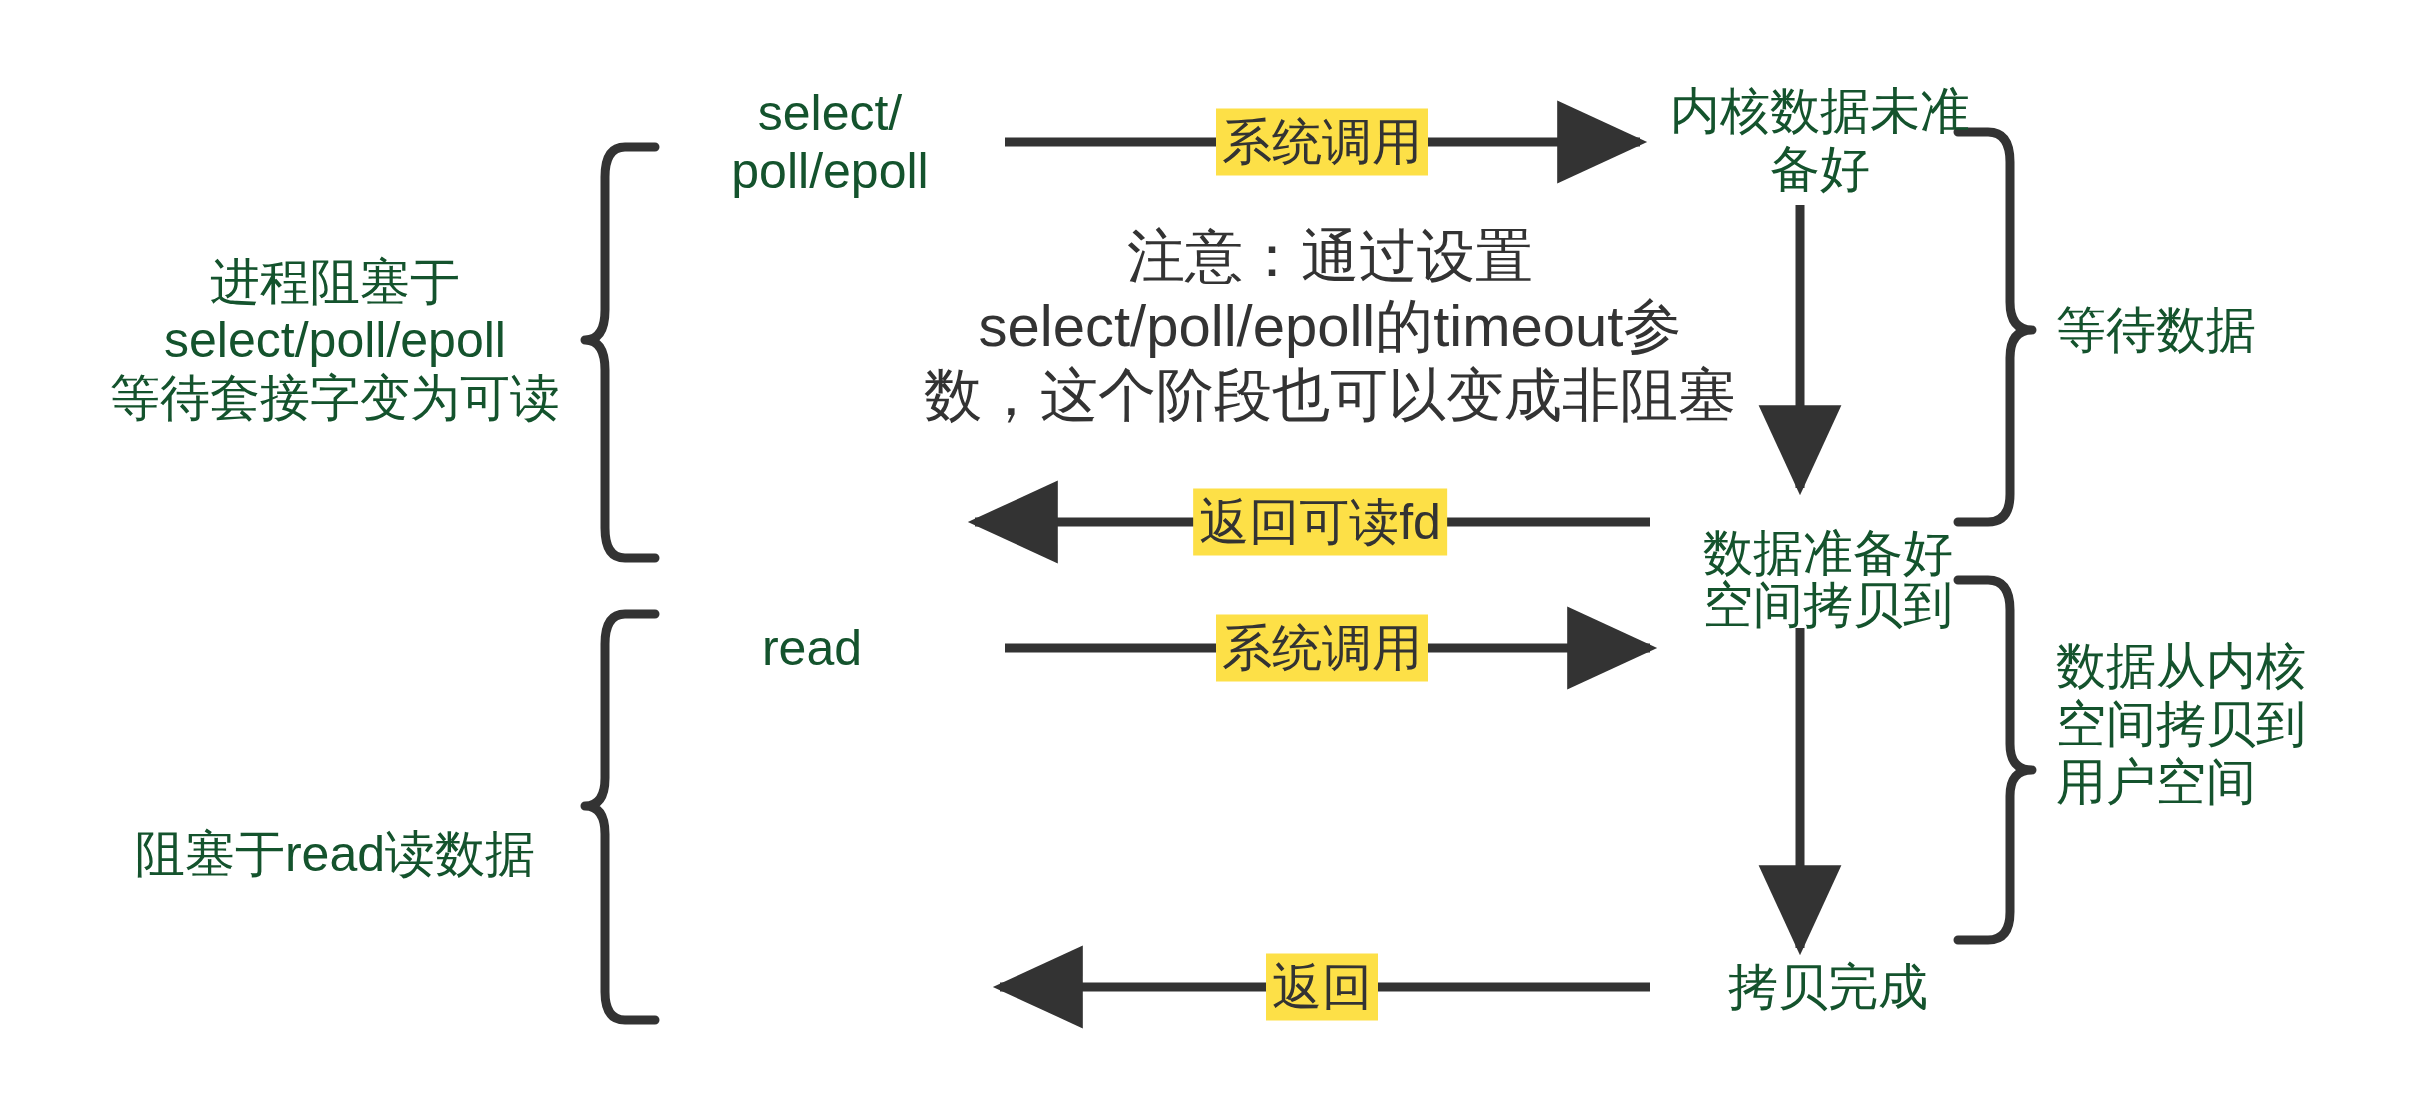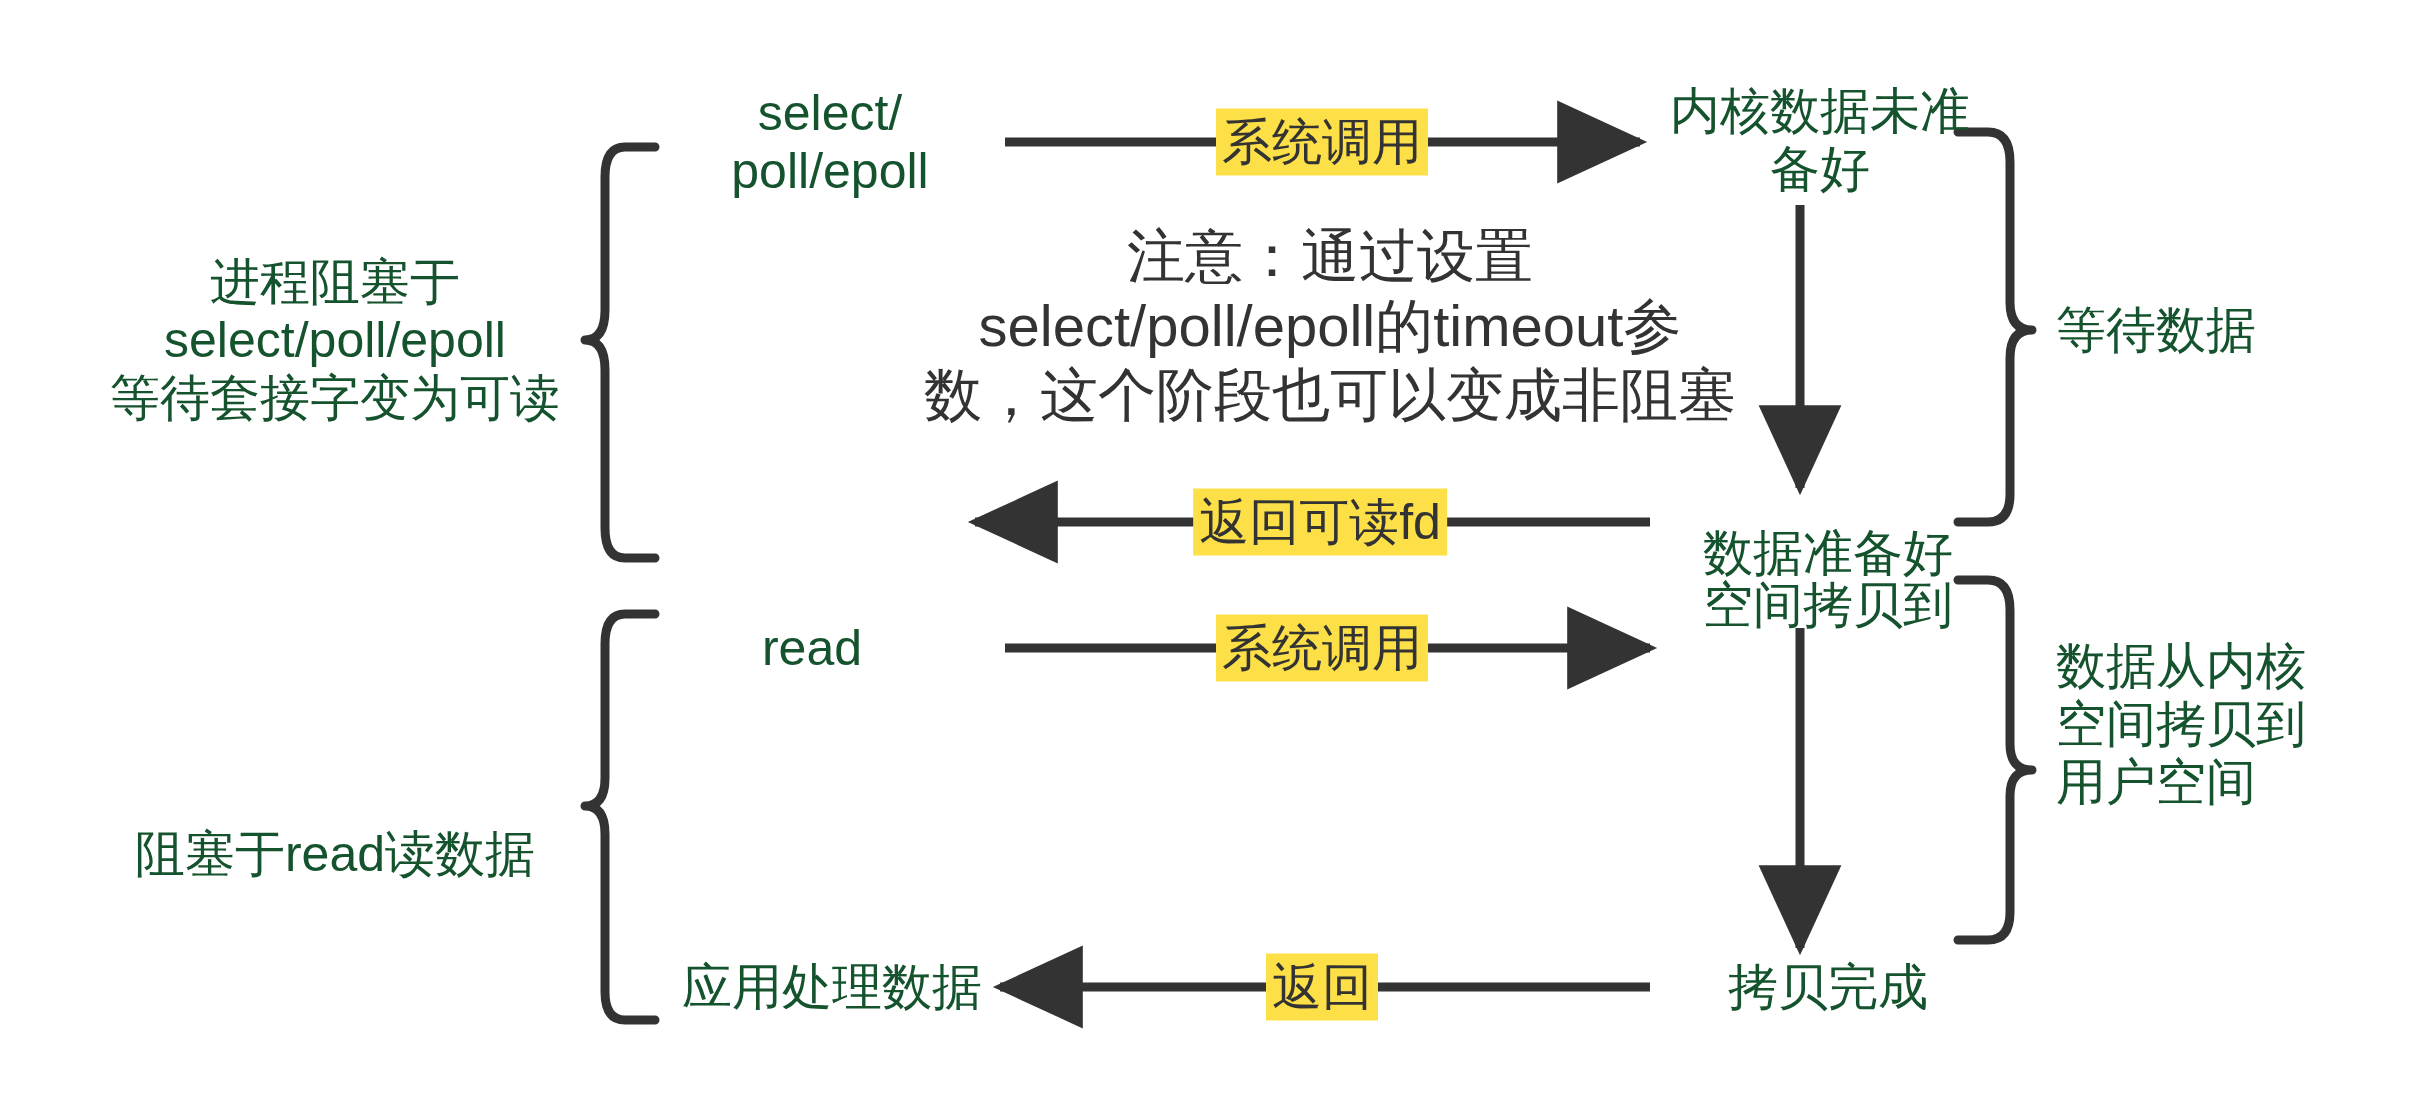--- a/index.html
+++ b/index.html
@@ -123,21 +123,20 @@
 备好</div>
 
   <div class="lbl c-center" style="left:1828px; top:553px; width:340px;">数据准备好</div>
 
   <div class="lbl c-center" style="left:1828px; top:605px; width:340px;">空间拷贝到</div>
 
   <div class="lbl c-center" style="left:812px; top:648px; width:240px;">read</div>
 
   <div class="lbl c-center" style="left:1828px; top:987px; width:340px;">拷贝完成</div>
 
-  <div class="lbl c-center" style="left:832px; top:987px; width:340px;">应用处理数据</div>
 
   <div class="arrow-label" style="left:1322px; top:142px;">系统调用</div>
 
   <div class="arrow-label" style="left:1320px; top:522px;">返回可读fd</div>
 
   <div class="arrow-label" style="left:1322px; top:648px;">系统调用</div>
 
   <div class="arrow-label" style="left:1322px; top:987px;">返回</div>
 
   <div class="lbl c-left" style="left:2056px; top:330px; width:330px;">等待数据</div>

